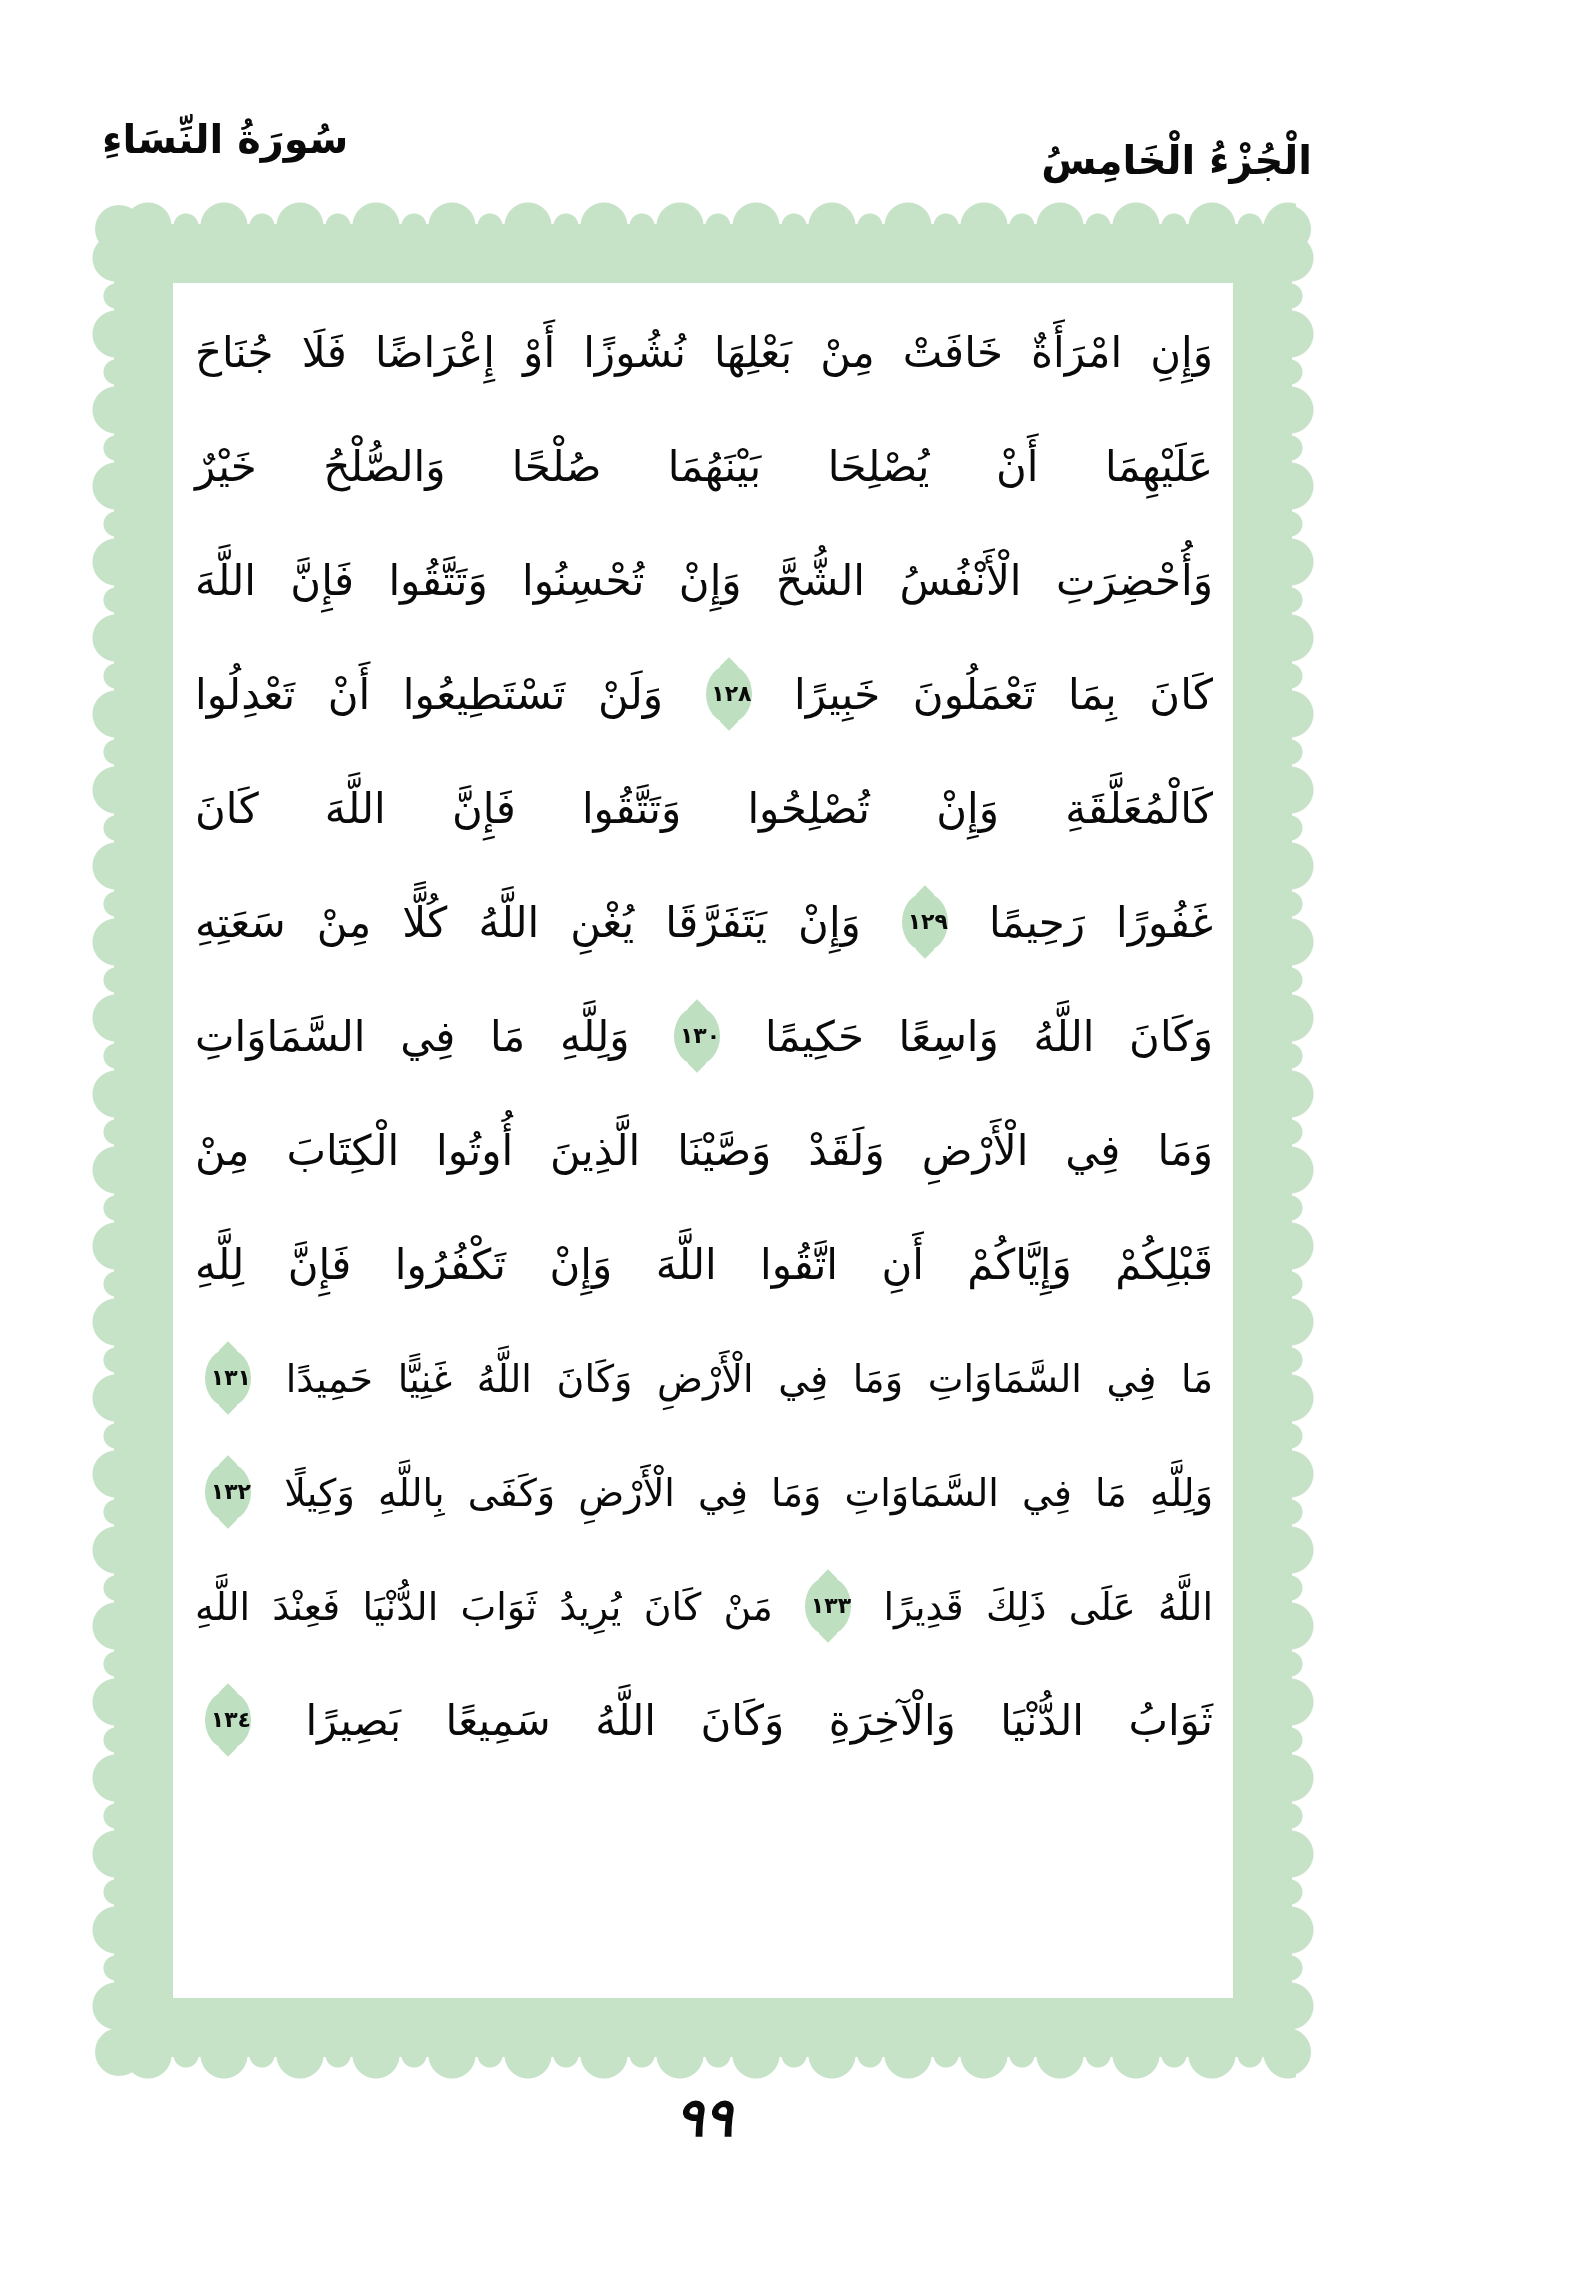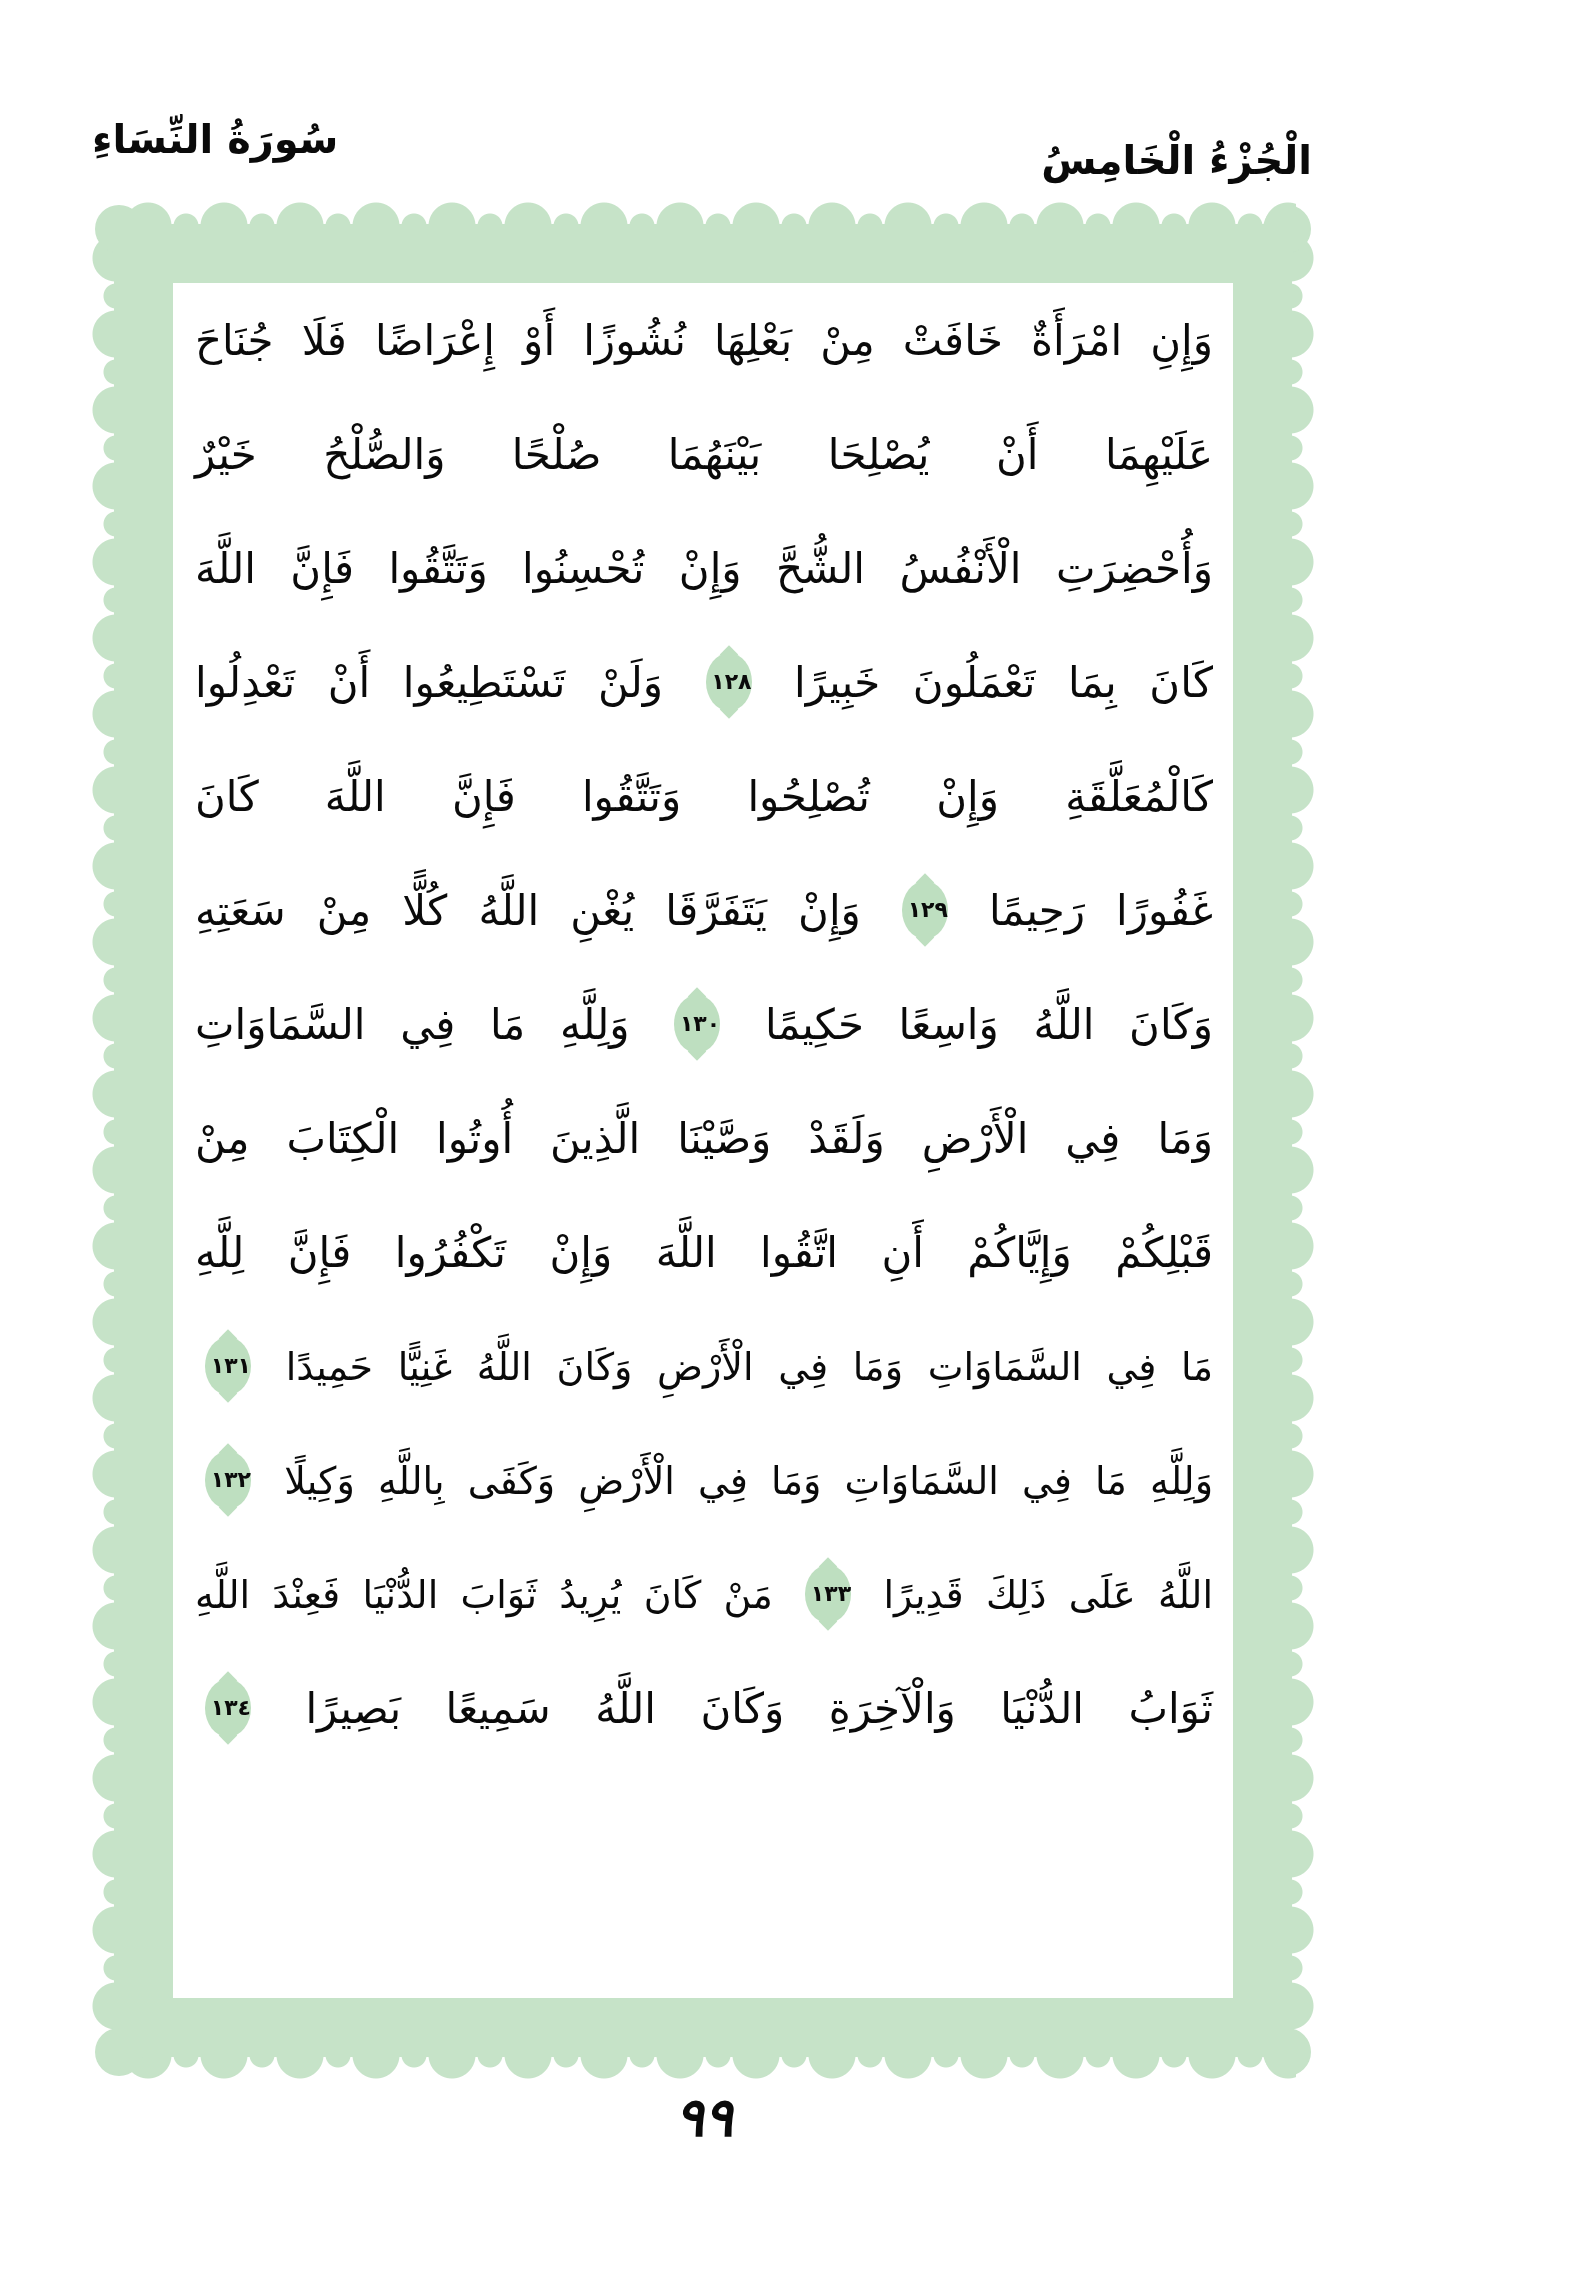--- a/index.html
+++ b/index.html
@@ -21,21 +21,21 @@
   .header {
     position: absolute;
     top: 116px;
     font-size: 40px;
     font-weight: bold;
     direction: rtl;
     white-space: nowrap;
     color: var(--ink, #0a0a0a);
   }
   .header-right { right: 283px; margin-top: 21px; }
-  .header-left  { left: 92px; text-align: center; }
+  .header-left  { left: 102px; text-align: center; }
 
   
   .frame { position: absolute; left: 90px; top: 200px; width: 1226px; height: 1881px; }
   .band  { position: absolute; inset: 24px; border: 59px solid var(--frame_green, #c6e3c8); }
   .sc { position: absolute; }
   .sc-top {
     left: 20px; right: 20px; top: 0; height: 26px;
     background-image:
       radial-gradient(circle at 50% 100%, var(--frame_green,#c6e3c8) 23px, transparent 24px),
       radial-gradient(circle at 50% 100%, var(--frame_green,#c6e3c8) 12px, transparent 13px);
@@ -78,21 +78,21 @@
   .corner-tr { right: 5px; top: 5px; }
   .corner-bl { left: 5px;  bottom: 5px; }
   .corner-br { right: 5px; bottom: 5px; }
 
   
   .text-area {
     position: absolute;
     left: 171px; top: 284px;
     width: 1066px; height: 1712px;
     direction: rtl;
-    padding: 0 24px;
+    padding: 12px 24px;
   }
   .line {
     height: 114px;
     line-height: 114px;
     font-size: 42px;
     text-align: justify;
     text-align-last: justify;
     text-justify: inter-word;
     color: var(--ink, #0a0a0a);
   }

